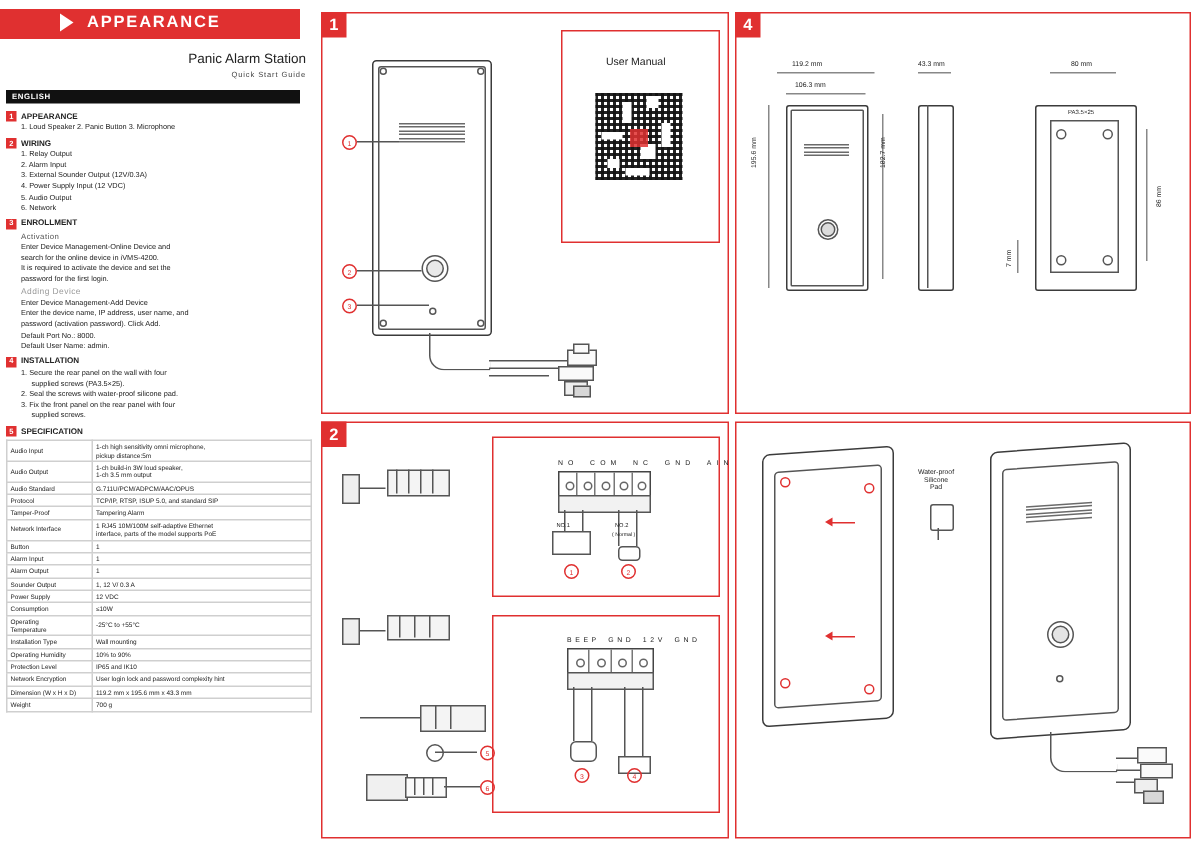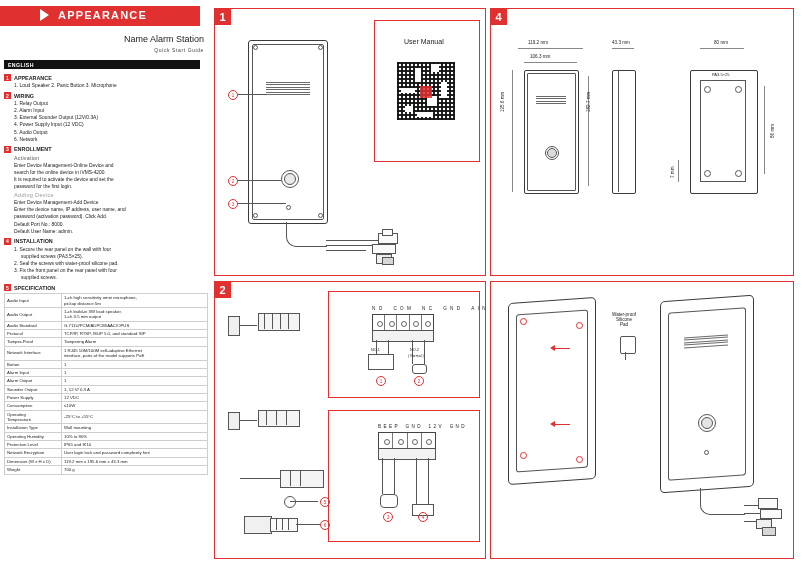--- a/index.html
+++ b/index.html
@@ -88,21 +88,21 @@
   .conn-d{position:absolute;border:0.7px solid #555;background:#efefef;}
 </style>
 </head>
 <body>
 
 <div class="page">
 
   <div class="brandbar"></div>
   <div class="brandtri"></div>
   <div class="brandtxt">APPEARANCE</div>
-  <div class="title">Name Alarm Station</div>
+  <div class="title">Panic Alarm Station</div>
   <div class="subtitle">Quick Start Guide</div>
   <div class="langbar">ENGLISH</div>
 
   <div class="lcol">
 
     <div class="sec">
       <div class="sechead">
         <span class="redsq">1</span>
         <span>APPEARANCE</span>
       </div>

